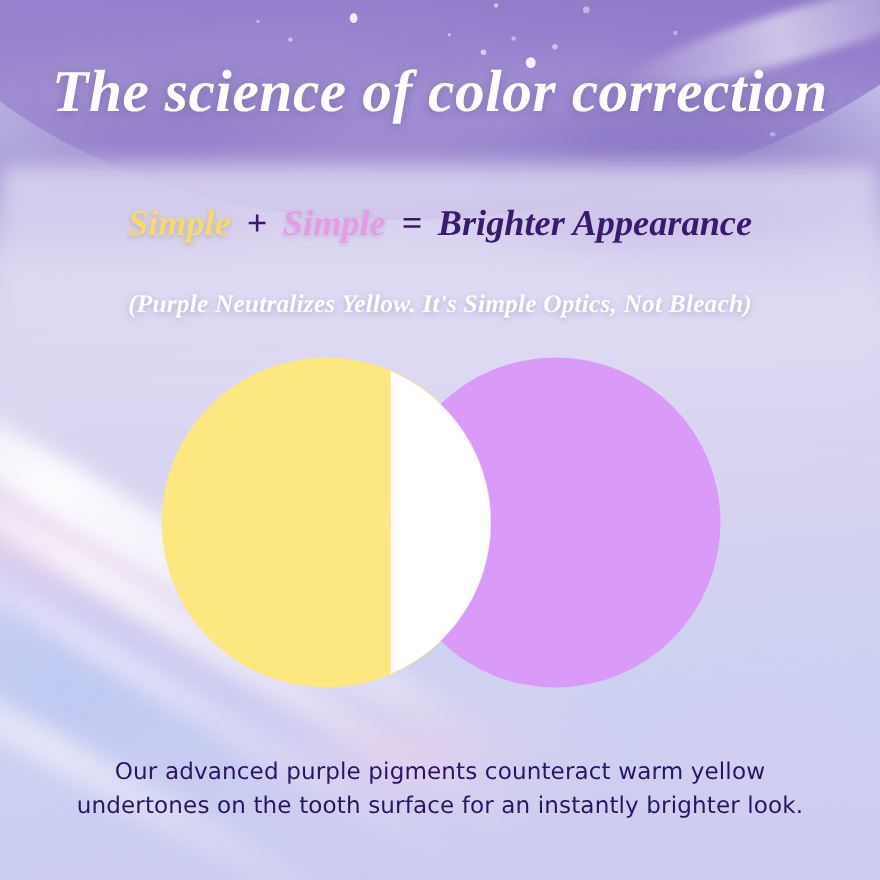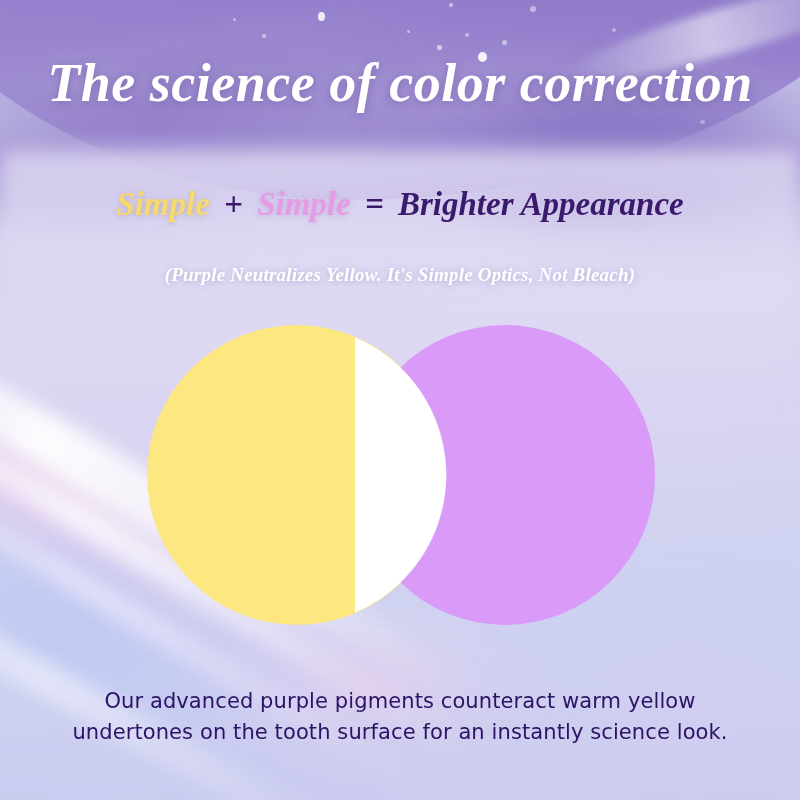--- a/index.html
+++ b/index.html
@@ -108,21 +108,21 @@
     font-size:33px;white-space:nowrap;
   }
   .equation span{padding:0 3px;}
   .eq-yellow{color:#f7d96c;text-shadow:0 1px 5px rgba(120,95,60,0.28);}
   .eq-op{color:#3a176b;}
   .eq-purple{color:#e79be6;text-shadow:0 1px 5px rgba(120,70,140,0.22);}
   .eq-result{color:#3b1a6e;}
   .subtitle{
     position:absolute;left:0;right:0;top:264px;text-align:center;
     font-family:"Liberation Serif", serif;font-style:italic;font-weight:700;
-    font-size:19px;color:#ffffff;letter-spacing:.2px;
+    font-size:23px;color:#ffffff;letter-spacing:.2px;
     text-shadow:0 1px 6px rgba(110,90,160,0.35);
   }
   .footnote{
     position:absolute;left:60px;right:60px;bottom:52px;text-align:center;
     font-family:"DejaVu Sans", sans-serif;font-weight:400;
     font-size:21px;line-height:31px;color:#2c1365;letter-spacing:.1px;
   }
   .footnote .line{display:block;}
 
   
@@ -188,16 +188,16 @@
   <div class="venn">
     <div class="circle c-yellow"></div>
     <div class="circle c-purple"></div>
     <div class="lens">
       <div class="lens-inner"></div>
     </div>
   </div>
 
   <div class="footnote">
     <span class="line">Our advanced purple pigments counteract warm yellow</span>
-    <span class="line">undertones on the tooth surface for an instantly science look.</span>
+    <span class="line">undertones on the tooth surface for an instantly brighter look.</span>
   </div>
 
 </div>
 
 </body></html>

